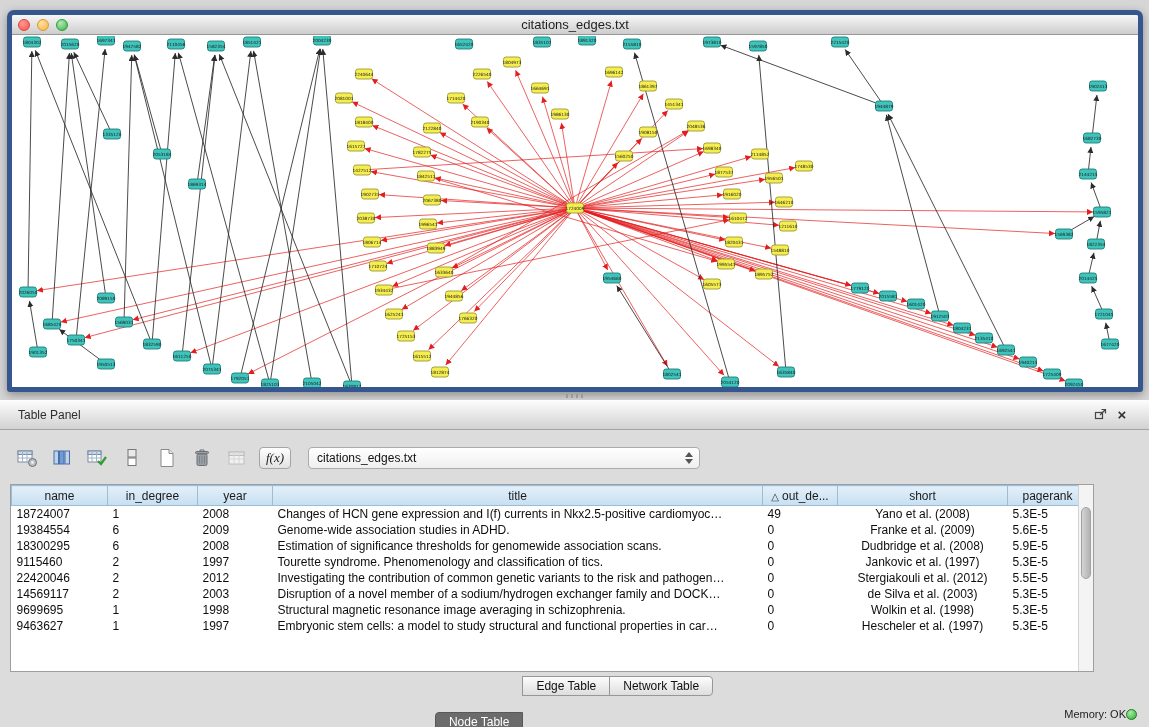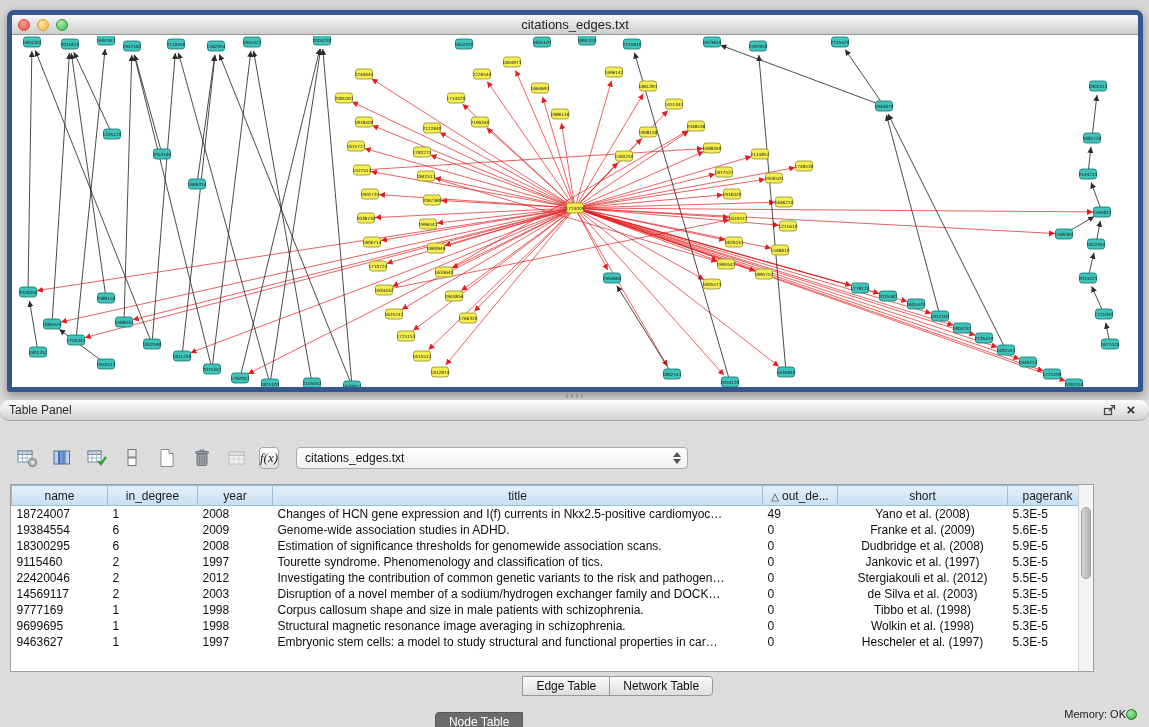--- a/index.html
+++ b/index.html
@@ -31,32 +31,32 @@
   .canvas svg { display:block; }
   svg text { font-family:"DejaVu Sans", sans-serif; }
 
   
   .grip { position:absolute; left:566px; top:394px; width:18px; height:4px;
           background:repeating-linear-gradient(90deg,#9a9a9a 0 2px,transparent 2px 5px); }
 
   
   .table-panel { position:absolute; left:0; top:400px; width:1149px; height:327px; background:#dcdcdc; }
   .panel-header {
-    height:21px; background:linear-gradient(#fdfdfd,#d2d2d2);
-    border-bottom:1px solid #a3a3a3; display:flex; align-items:center; padding:0 9px;border-radius:10px;
+    height:30px; background:linear-gradient(#fdfdfd,#d2d2d2);
+    border-bottom:1px solid #a3a3a3; display:flex; align-items:center; padding:0 18px;
   }
   .panel-title { font-size:12px; color:#2e2e2e; }
   .panel-spacer { flex:1; }
   .panel-btn { width:18px; height:16px; display:flex; align-items:center; justify-content:center; margin-left:4px; cursor:default; }
   .close-glyph { font-size:15px; font-weight:bold; color:#333; line-height:14px; }
 
   .toolbar { position:absolute; left:14px; top:44px; display:flex; align-items:center; gap:9px; height:28px; }
   .tool-btn { width:26px; height:24px; display:flex; align-items:center; justify-content:center; border-radius:3px; }
   .fx-btn {
-    width:20px; height:22px; border:1px solid #a5a5a5; border-radius:4px;
+    width:32px; height:22px; border:1px solid #a5a5a5; border-radius:4px;
     background:linear-gradient(#ffffff,#e2e2e2); display:flex; align-items:center; justify-content:center;
     font-family:"Liberation Serif", serif; font-style:italic; font-size:13px; color:#222;
   }
   .combo {
     margin-left:8px; width:392px; height:22px; border:1px solid #ababab; border-radius:4px;
     background:linear-gradient(#ffffff,#efefef); display:flex; align-items:center;
     padding:0 20px 0 8px; font-size:12px; color:#111; position:relative;
   }
   .combo-arrows { position:absolute; right:6px; top:4px; display:flex; flex-direction:column; gap:2px; }
   .tri-up   { width:0; height:0; border-left:4px solid transparent; border-right:4px solid transparent; border-bottom:5px solid #555; }
@@ -820,30 +820,20 @@
             <td>14569117</td>
             <td>2</td>
             <td>2003</td>
             <td>Disruption of a novel member of a sodium/hydrogen exchanger family and DOCK…</td>
             <td>0</td>
             <td class="a-c">de Silva et al. (2003)</td>
             <td>5.3E-5</td>
             <td></td>
           </tr>
           <tr>
-            <td>9777169</td>
-            <td>1</td>
-            <td>1998</td>
-            <td>Corpus callosum shape and size in male patients with schizophrenia.</td>
-            <td>0</td>
-            <td class="a-c">Tibbo et al. (1998)</td>
-            <td>5.3E-5</td>
-            <td></td>
-          </tr>
-          <tr>
             <td>9699695</td>
             <td>1</td>
             <td>1998</td>
             <td>Structural magnetic resonance image averaging in schizophrenia.</td>
             <td>0</td>
             <td class="a-c">Wolkin et al. (1998)</td>
             <td>5.3E-5</td>
             <td></td>
           </tr>
           <tr>

